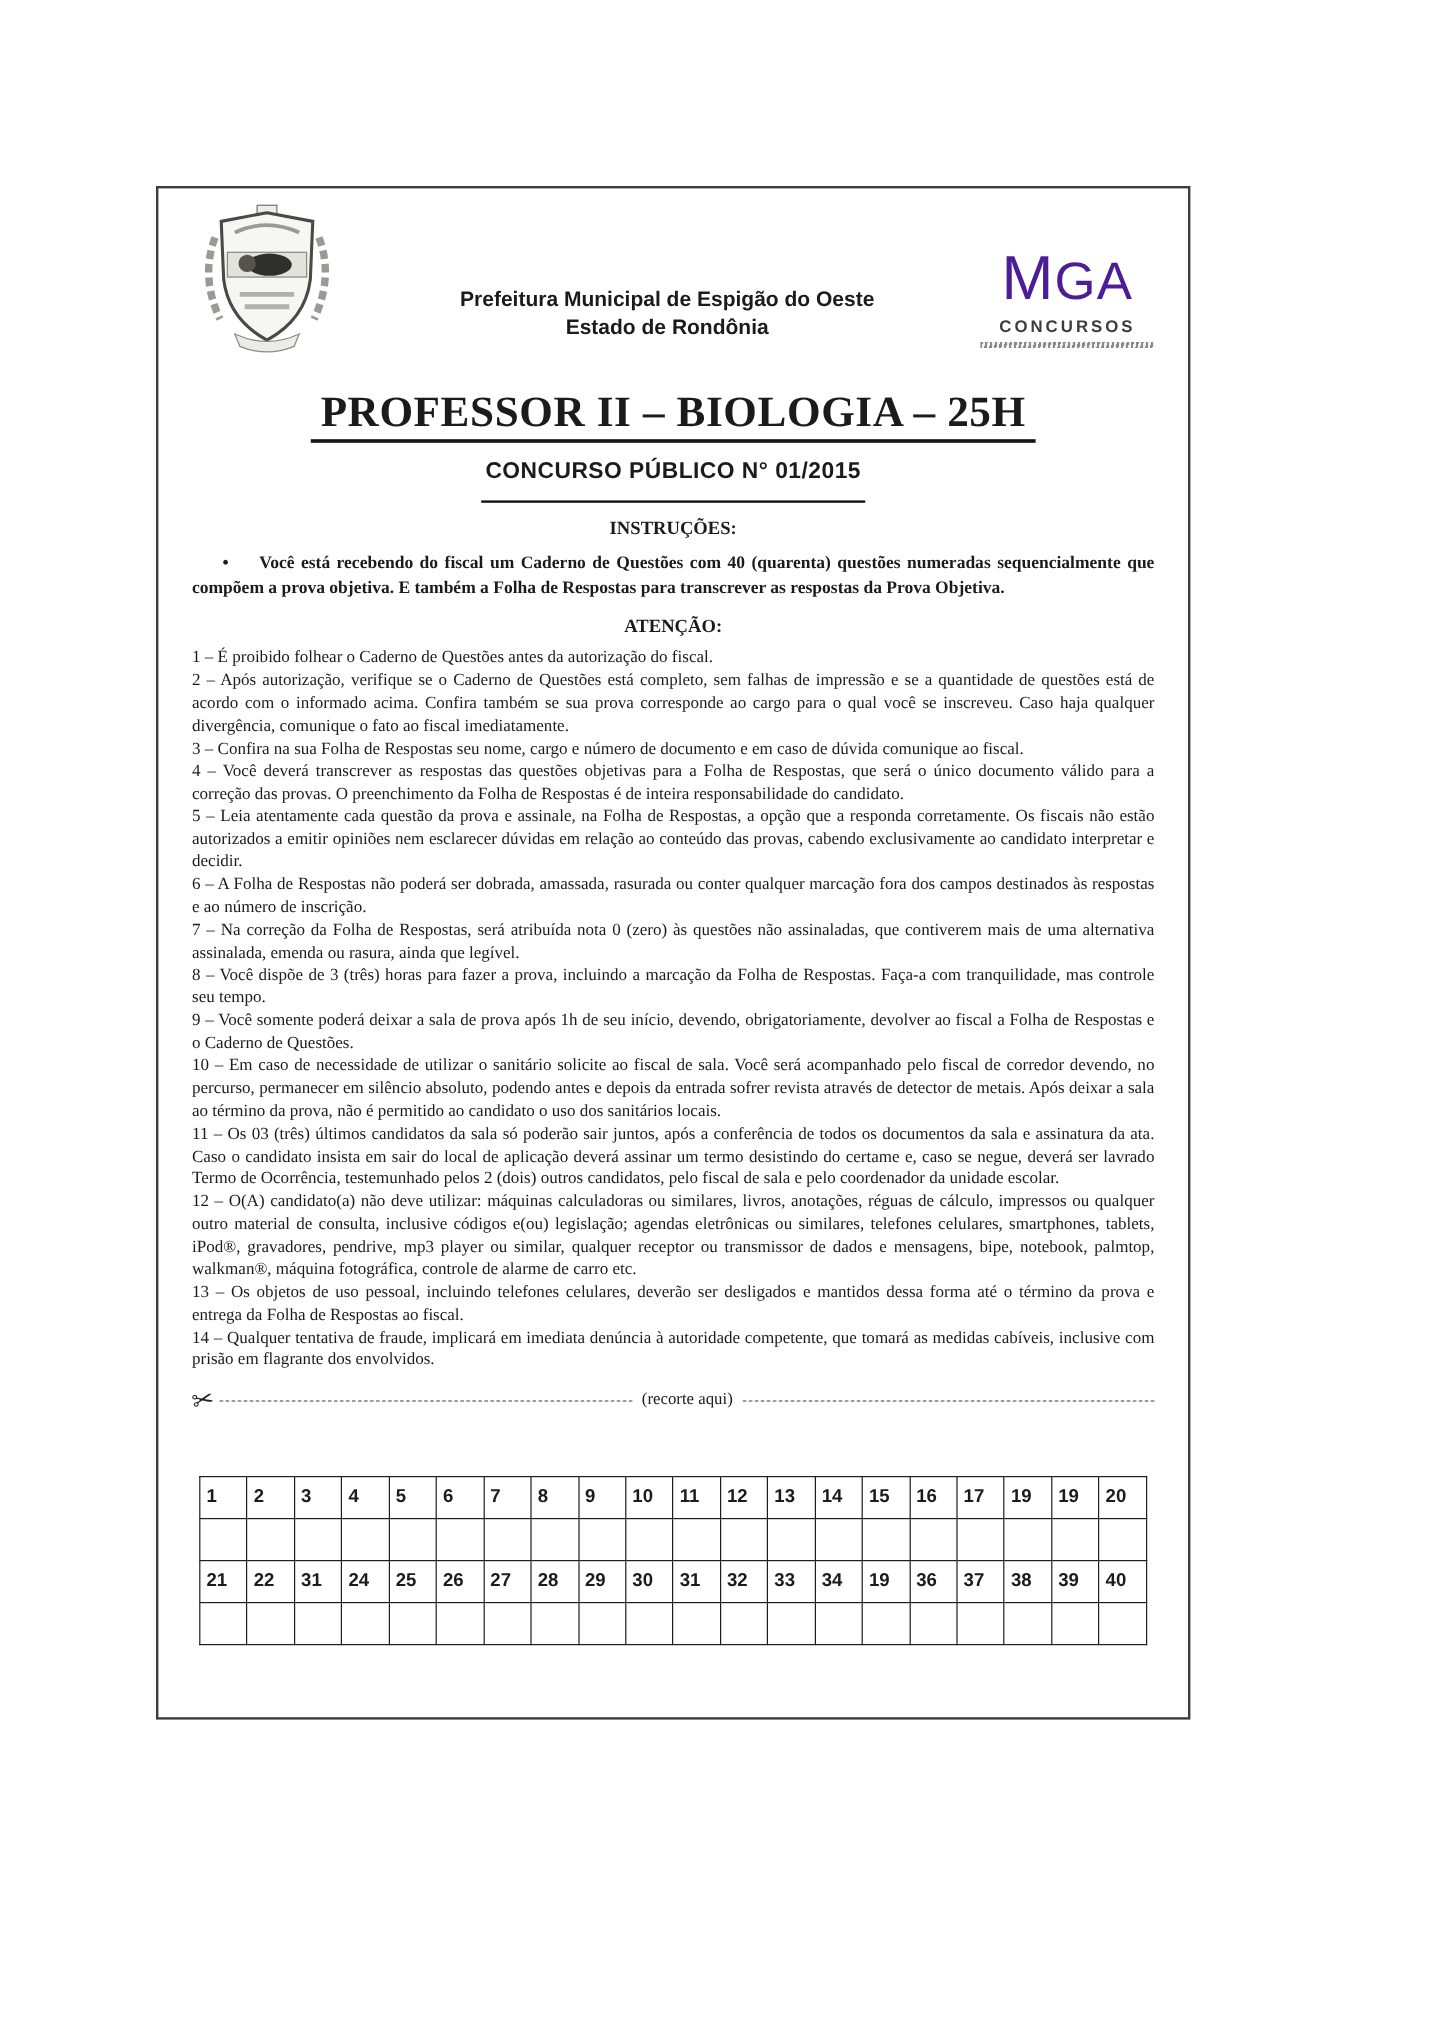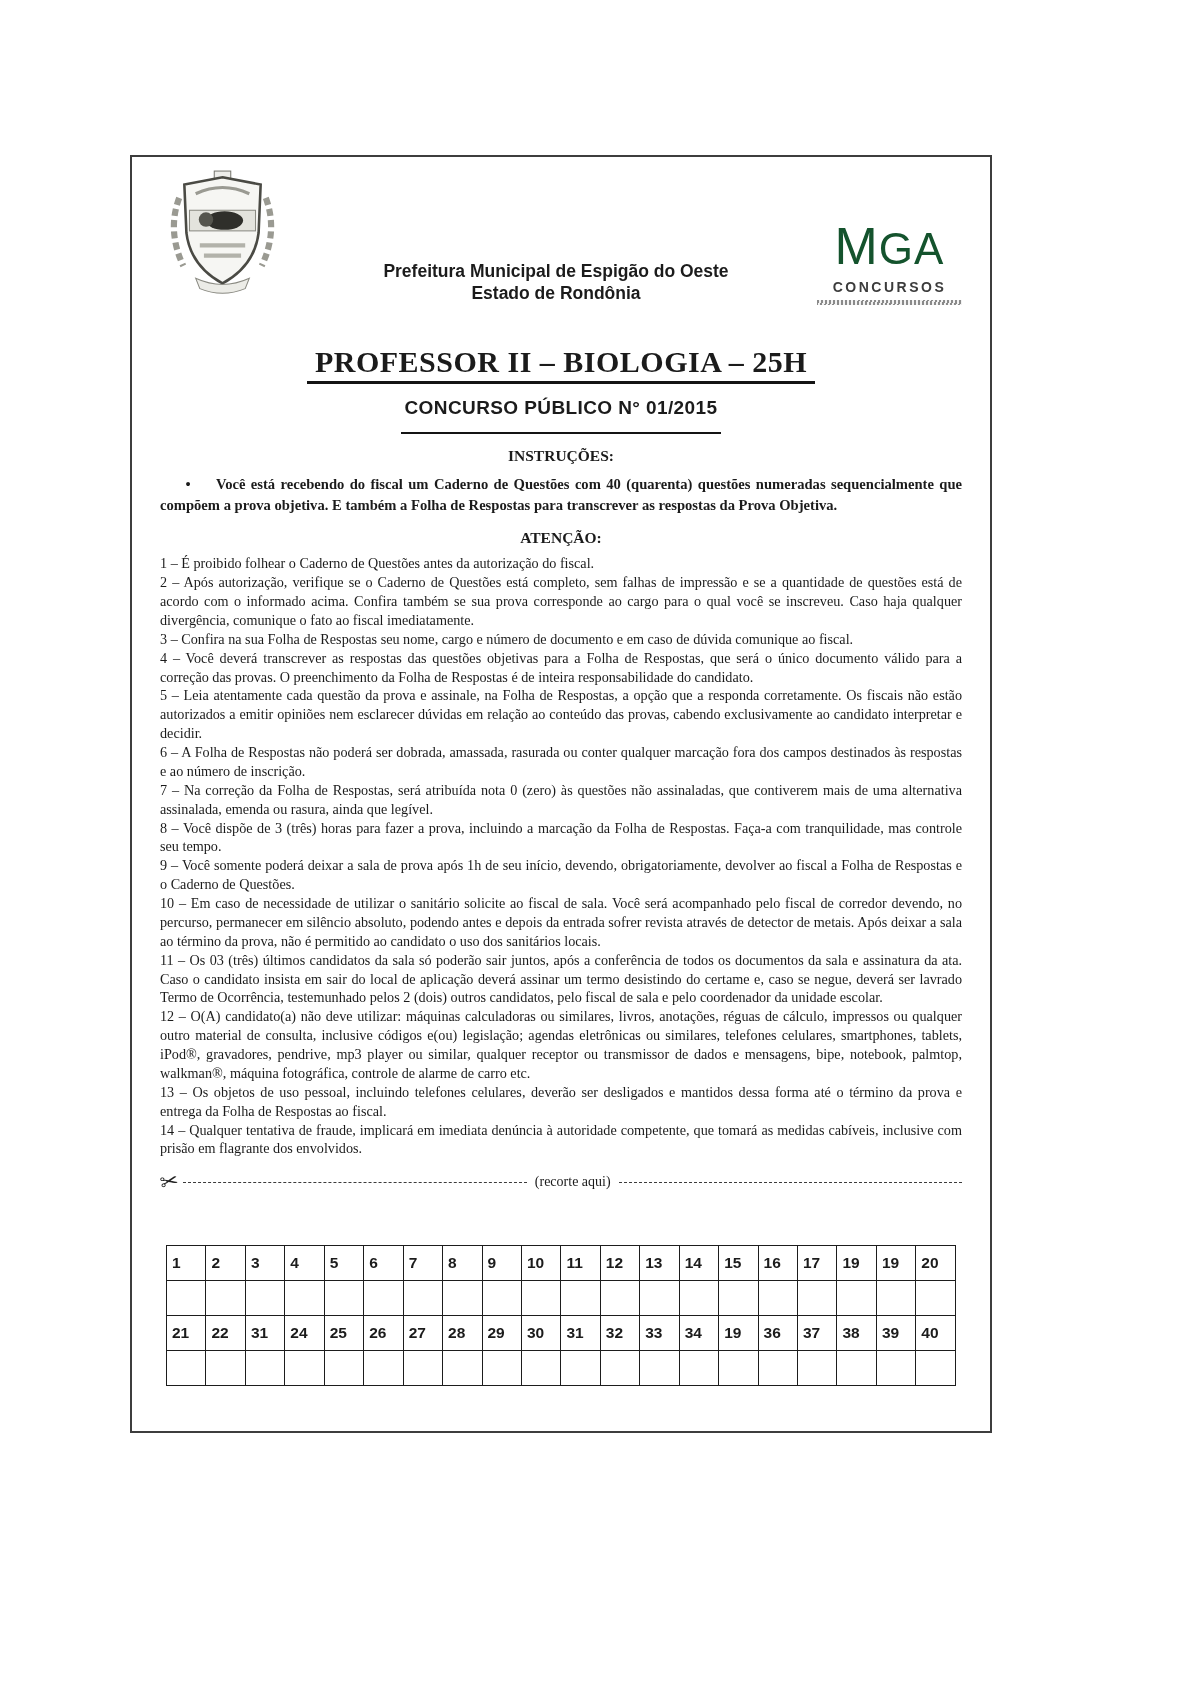--- a/index.html
+++ b/index.html
@@ -2,36 +2,36 @@
 <html><head>
 <meta charset="utf-8">
 <style>
   * { margin:0; padding:0; box-sizing:border-box; }
   html,body { width:1198px; height:1689px; }
   body { background:#ffffff; font-family:"Liberation Serif", serif; color:#1b1b1b; position:relative; }
 
   .frame { position:absolute; left:130px; top:155px; width:862px; height:1278px;
            border:2px solid #3d3d3d; background:#fff; padding:12px 28px 0; overflow:hidden; }
 
-  .doc-header { display:flex; align-items:flex-end; }
+  .doc-header { display:flex; align-items:center; }
   .crest { flex:0 0 135px; }
   .org { flex:1; text-align:center; font-family:"Liberation Sans", sans-serif;
          font-weight:bold; font-size:17.5px; line-height:1.3; padding-top:46px; }
   .logo { flex:0 0 145px; text-align:center; padding-top:22px; }
   .logo-main { font-family:"Liberation Sans", sans-serif; font-size:44px; line-height:1;
-               color:#14532d; letter-spacing:1px; font-weight:500; }
+               color:#4c1d95; letter-spacing:1px; font-weight:500; }
   .logo-main::first-letter { font-size:1.18em; }
   .logo-sub { font-family:"Liberation Sans", sans-serif; font-size:14px; letter-spacing:2.5px;
               color:#3c3c3c; margin-top:6px; font-weight:700; }
   .logo-rule { height:5px; margin-top:5px;
                background:repeating-linear-gradient(100deg, #8a8a8a 0 2px, #f2f2f2 2px 4px); }
 
   .title-wrap { text-align:center; margin-top:16px; }
-  .title { display:inline-block; font-size:30px; font-weight:bold; letter-spacing:0.5px;
-           border-bottom:3px solid #141414; padding:0 8px 2px;margin-top:24px; }
+  .title { display:inline-block; font-size:36px; font-weight:bold; letter-spacing:0.5px;
+           border-bottom:3px solid #141414; padding:0 8px 2px; }
   .subtitle-wrap { text-align:center; margin-top:13px; }
   .subtitle { display:inline-block; font-family:"Liberation Sans", sans-serif; font-size:19px;
               font-weight:bold; letter-spacing:0.4px; border-bottom:2.5px solid #141414; padding:0 4px 13px; }
 
   .section-head { text-align:center; font-weight:bold; font-size:15.5px; margin-top:13px; }
   .bullet-par { font-weight:bold; font-size:14.6px; text-align:justify; margin-top:9px; line-height:1.45; }
   .bullet { display:inline-block; width:56px; text-align:center; }
 
   .items { margin-top:7px; font-size:14.2px; line-height:1.33; }
   .items p { text-align:justify; margin:0; }

